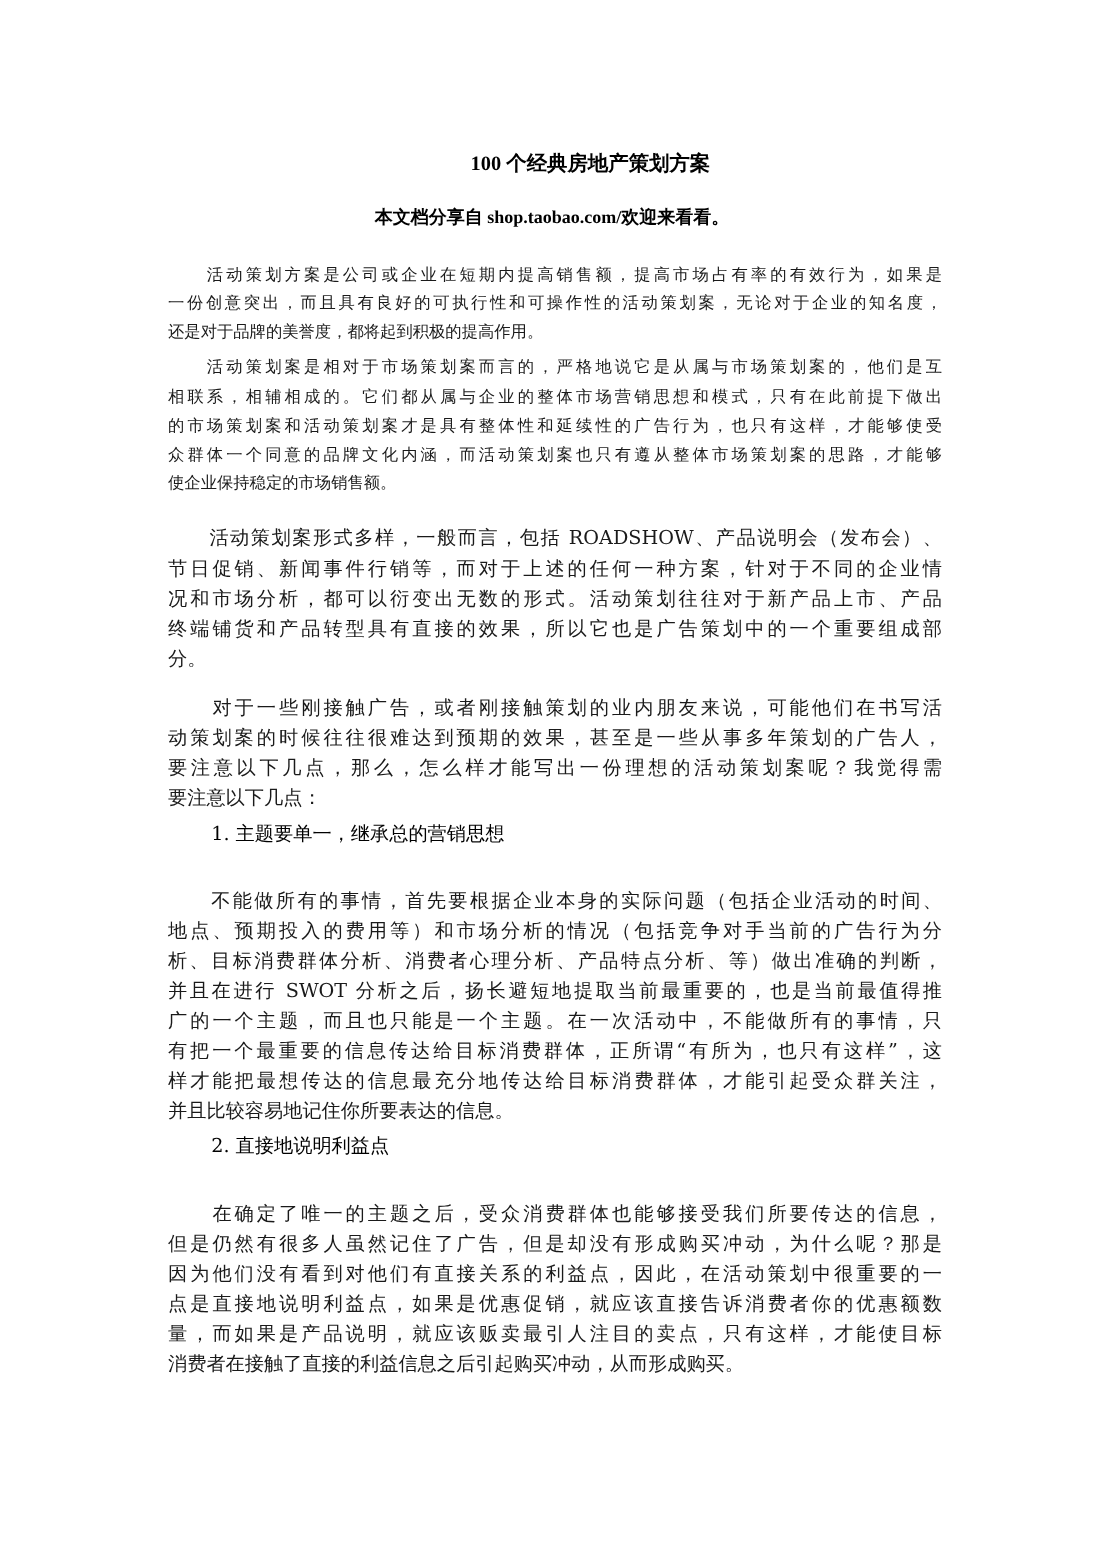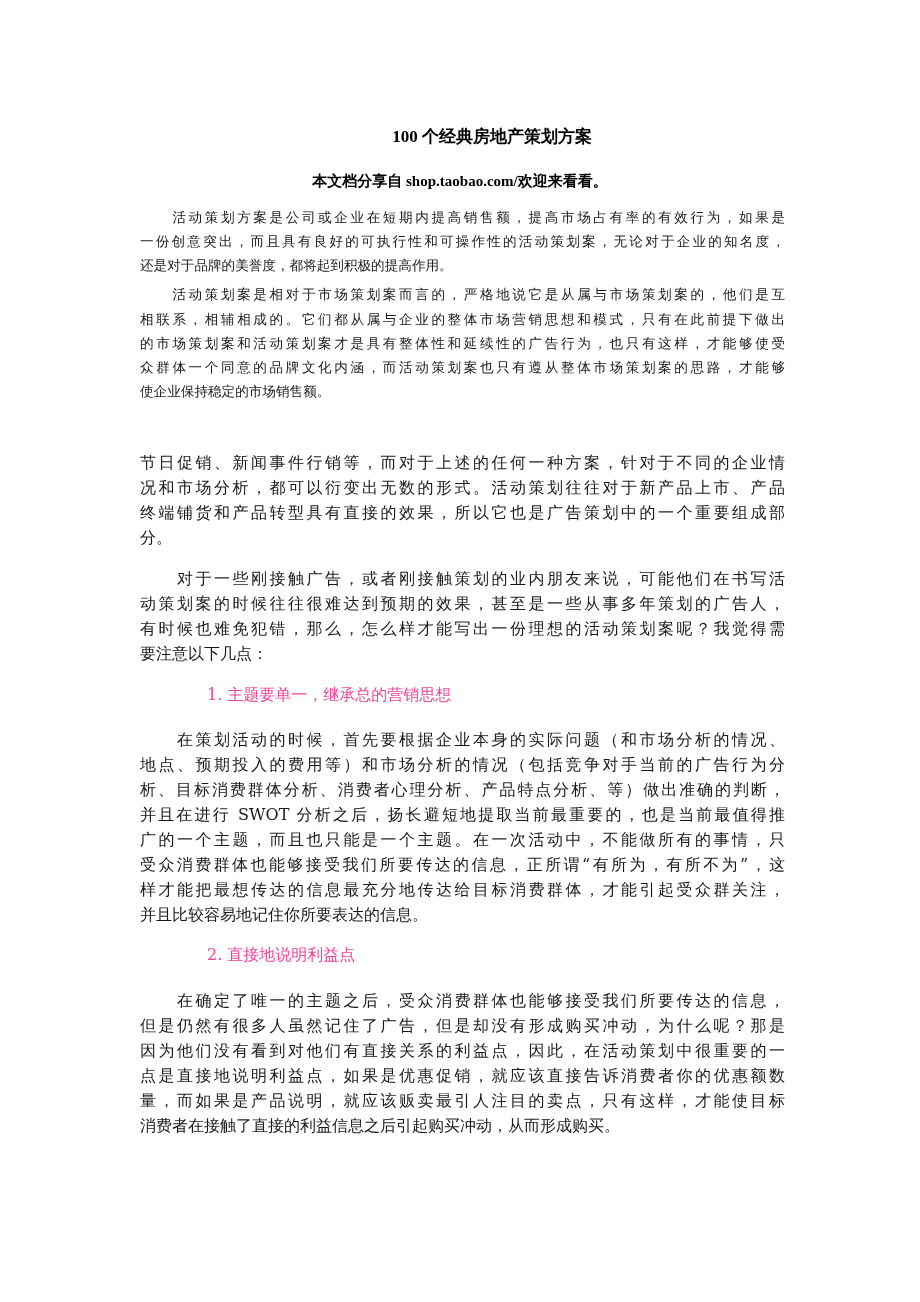--- a/index.html
+++ b/index.html
@@ -4,61 +4,62 @@
 <style>
   html, body { margin: 0; padding: 0; background: #ffffff; }
   body { width: 920px; height: 1302px; position: relative; overflow: hidden;
          font-family: "DejaVu Serif", "Liberation Serif", serif; color: #111; }
   .page { position: absolute; left: 0; top: 0; width: 920px; height: 1302px; }
   .title { position: absolute; left: 0; width: 920px; text-align: center;
            font-family: "Liberation Serif", "DejaVu Serif", serif; font-weight: bold; color: #000; }
   .t1 { top: 125px; font-size: 17px; padding-left: 32px; }
   .t2 { top: 172px; font-size: 15px; }
   .line { position: absolute; left: 140px; width: 645px; white-space: nowrap;
-          text-align: justify; text-align-last: justify; color: #1a1a1a; }
+          text-align: justify; text-align-last: justify; color: #1a1a1a; margin-top: 11px; }
   .small { font-size: 13.6px; }
   .big { font-size: 16px; }
   .last { text-align-last: left; }
-  .heading { position: absolute; left: 176px; font-size: 16px; color: #ec4899; white-space: nowrap; margin-left: 31px; }
+  .heading { position: absolute; left: 176px; font-size: 16px; color: #000000; white-space: nowrap; }
 </style>
 </head>
 <body>
 
 <div class="page">
   <div class="title t1">100 个经典房地产策划方案</div>
   <div class="title t2">本文档分享自  shop.taobao.com/欢迎来看看。</div>
 
   <div class="line small" style="top:209px">　　活动策划方案是公司或企业在短期内提高销售额，提高市场占有率的有效行为，如果是</div>
   <div class="line small" style="top:233px">一份创意突出，而且具有良好的可执行性和可操作性的活动策划案，无论对于企业的知名度，</div>
   <div class="line small last" style="top:257px">还是对于品牌的美誉度，都将起到积极的提高作用。</div>
 
   <div class="line small" style="top:286px">　　活动策划案是相对于市场策划案而言的，严格地说它是从属与市场策划案的，他们是互</div>
   <div class="line small" style="top:311px">相联系，相辅相成的。它们都从属与企业的整体市场营销思想和模式，只有在此前提下做出</div>
   <div class="line small" style="top:335px">的市场策划案和活动策划案才是具有整体性和延续性的广告行为，也只有这样，才能够使受</div>
   <div class="line small" style="top:359px">众群体一个同意的品牌文化内涵，而活动策划案也只有遵从整体市场策划案的思路，才能够</div>
   <div class="line small last" style="top:383px">使企业保持稳定的市场销售额。</div>
 
+  <div class="line big" style="top:427px">　　活动策划案形式多样，一般而言，包括 ROADSHOW、产品说明会（发布会）、</div>
   <div class="line big" style="top:453px">节日促销、新闻事件行销等，而对于上述的任何一种方案，针对于不同的企业情</div>
   <div class="line big" style="top:478px">况和市场分析，都可以衍变出无数的形式。活动策划往往对于新产品上市、产品</div>
   <div class="line big" style="top:503px">终端铺货和产品转型具有直接的效果，所以它也是广告策划中的一个重要组成部</div>
   <div class="line big last" style="top:528px">分。</div>
 
   <div class="line big" style="top:569px">　　对于一些刚接触广告，或者刚接触策划的业内朋友来说，可能他们在书写活</div>
   <div class="line big" style="top:594px">动策划案的时候往往很难达到预期的效果，甚至是一些从事多年策划的广告人，</div>
-  <div class="line big" style="top:619px">有时候也难免犯错，那么，怎么样才能写出一份理想的活动策划案呢？我觉得需</div>
+  <div class="line big" style="top:619px">要注意以下几点，那么，怎么样才能写出一份理想的活动策划案呢？我觉得需</div>
   <div class="line big last" style="top:644px">要注意以下几点：</div>
 
   <div class="heading" style="top:685px">1.  主题要单一，继承总的营销思想</div>
 
-  <div class="line big" style="top:730px">　　在策划活动的时候，首先要根据企业本身的实际问题（和市场分析的情况、</div>
+  <div class="line big" style="top:730px">　　不能做所有的事情，首先要根据企业本身的实际问题（包括企业活动的时间、</div>
   <div class="line big" style="top:755px">地点、预期投入的费用等）和市场分析的情况（包括竞争对手当前的广告行为分</div>
   <div class="line big" style="top:780px">析、目标消费群体分析、消费者心理分析、产品特点分析、等）做出准确的判断，</div>
   <div class="line big" style="top:830px">广的一个主题，而且也只能是一个主题。在一次活动中，不能做所有的事情，只</div>
   <div class="line big" style="top:805px">并且在进行 SWOT 分析之后，扬长避短地提取当前最重要的，也是当前最值得推</div>
-  <div class="line big" style="top:855px">受众消费群体也能够接受我们所要传达的信息，正所谓“有所为，有所不为”，这</div>
+  <div class="line big" style="top:855px">有把一个最重要的信息传达给目标消费群体，正所谓“有所为，也只有这样”，这</div>
   <div class="line big" style="top:880px">样才能把最想传达的信息最充分地传达给目标消费群体，才能引起受众群关注，</div>
   <div class="line big last" style="top:905px">并且比较容易地记住你所要表达的信息。</div>
 
   <div class="heading" style="top:945px">2.  直接地说明利益点</div>
 
   <div class="line big" style="top:991px">　　在确定了唯一的主题之后，受众消费群体也能够接受我们所要传达的信息，</div>
   <div class="line big" style="top:1016px">但是仍然有很多人虽然记住了广告，但是却没有形成购买冲动，为什么呢？那是</div>
   <div class="line big" style="top:1041px">因为他们没有看到对他们有直接关系的利益点，因此，在活动策划中很重要的一</div>
   <div class="line big" style="top:1066px">点是直接地说明利益点，如果是优惠促销，就应该直接告诉消费者你的优惠额数</div>
   <div class="line big" style="top:1091px">量，而如果是产品说明，就应该贩卖最引人注目的卖点，只有这样，才能使目标</div>

